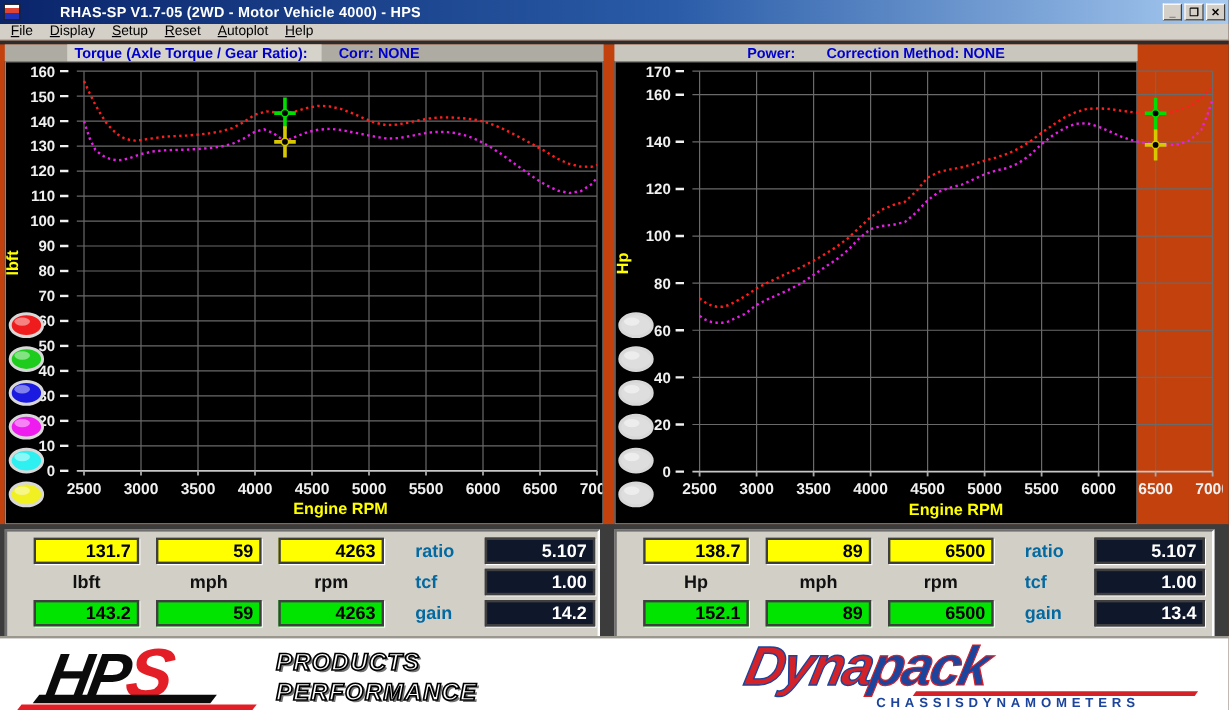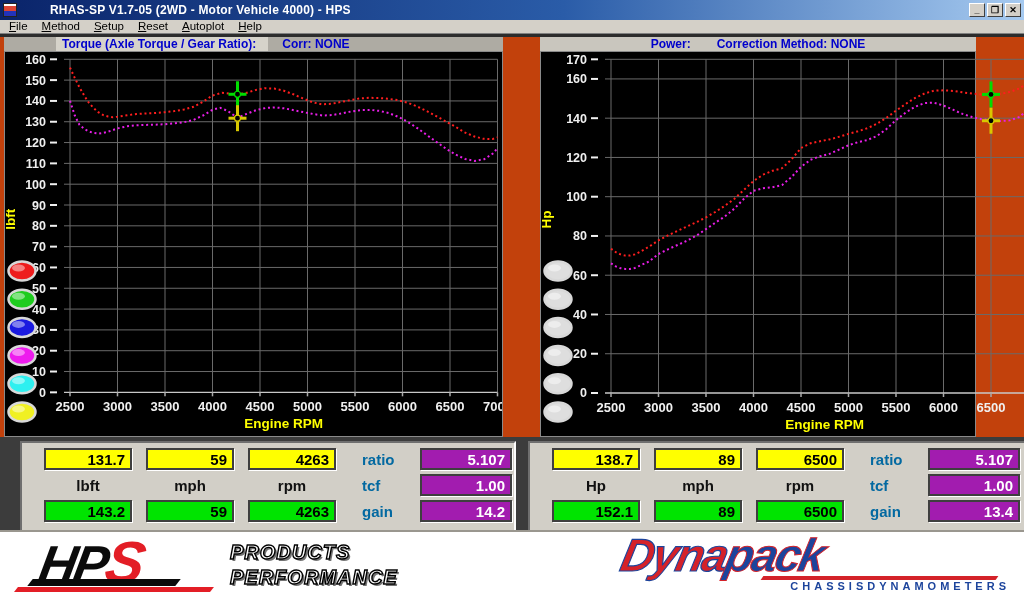--- a/index.html
+++ b/index.html
@@ -23,48 +23,48 @@
   
   .menubar { height:14px; background:#d4d0c8; display:flex; align-items:flex-start;
     padding-left:2px; border-bottom:1px solid #808080; }
   .menu-item { display:inline-block; font-size:11.5px; color:#000; padding:0 7px; }
   .menu-item::first-letter { text-decoration:underline; }
 
   
   .main { position:relative; height:403px; background:#c2410c; border-top:3px solid #2c2c2c; }
   .chart-panel { position:absolute; top:0; height:400px; }
   .chart-panel.left  { left:4px;  width:499px; }
-  .chart-panel.right { left:512px; width:436px;margin-left:28px; }
+  .chart-panel.right { left:512px; width:436px; }
   .chart-header { height:14px; display:flex; align-items:center; position:relative;
     font-size:12px; font-weight:bold; color:#0000cc; white-space:nowrap; }
   .chart-panel.left  .chart-header { background:#aeaba3; }
   .chart-panel.right .chart-header { background:#c9c6be; }
   .chart-header .hdr-inner { position:absolute; left:52px; top:0; bottom:0; width:212px;
     background:#d6d3ca; }
   .chart-header .hdr-text { position:relative; z-index:1; display:flex; gap:26px; }
   .chart-panel.left  .hdr-text { margin-left:58px; }
   .chart-panel.right .hdr-text { margin:0 auto; }
   .chart-body { height:386px; background:#000; border:1px solid #8a8a8a; }
   .chart-body svg { display:block; }
 
   
   .readout-strip { position:relative; height:93px; background:#3c3c3c; }
   .readout-panel { position:absolute; top:4px; height:94px; background:#d2cfc7;
     border:2px solid; border-color:#6f6f6f #fdfdfd #fdfdfd #6f6f6f;
     display:grid; grid-template-columns:88px 88px 88px 56px 92px;
     grid-template-rows:22px 24px 22px; column-gap:14px; row-gap:3px;
-    padding:5px 6px 5px 22px; align-items:center;margin-left:16px; }
+    padding:5px 6px 5px 22px; align-items:center; }
   .readout-panel.left  { left:4px;  width:496px; }
   .readout-panel.right { left:512px; width:500px; }
   .valbox { height:22px; display:flex; align-items:center; justify-content:flex-end;
     padding-right:5px; font-size:15px; font-weight:bold; color:#000;
     border:2px solid #3f3f3f; box-shadow:1px 1px 0 0 #ffffff; }
   .valbox.yellow { background:#ffff00; }
   .valbox.green  { background:#00e400; }
-  .valbox.blue   { background:#a21caf; color:#fff; }
+  .valbox.blue   { background:#0f172a; color:#fff; }
   .unit-label { text-align:center; font-size:15px; font-weight:bold; color:#111; }
   .side-label { font-size:15px; font-weight:bold; color:#0369a1; padding-left:12px; }
 
   
   .logo-strip { position:relative; height:62px; background:#ffffff; border-top:2px solid #9a978f; }
   .hps-logo { position:absolute; left:12px; top:2px; width:390px; height:58px; }
   .hps-letters { position:absolute; left:28px; top:-6px; font-style:italic; font-weight:900;
     font-size:52px; letter-spacing:-3px; transform:skewX(-10deg); color:#0b0b0b; }
   .hps-letters .s-red { color:#e31e26; font-size:58px; }
   .hps-bar-black { position:absolute; left:18px; top:45px; width:148px; height:7px;
@@ -75,41 +75,41 @@
     font-size:20px; line-height:25px; letter-spacing:1px; color:#fff;
     -webkit-text-stroke:1.4px #000; text-shadow:2px 2px 0 rgba(0,0,0,.55); white-space:nowrap; }
   .dyna-logo { position:absolute; left:612px; top:0; width:400px; height:62px; }
   .dyna-word { position:absolute; left:10px; top:-4px; font-style:italic; font-weight:900;
     font-size:46px; letter-spacing:-2px; transform:skewX(-12deg); white-space:nowrap; }
   .dyna-word .red  { color:#d42229; -webkit-text-stroke:1.2px #1c449c; }
   .dyna-word .blue { color:#1c449c; -webkit-text-stroke:1px #d42229; }
   .dyna-redline { position:absolute; left:150px; top:44px; width:235px; height:4px;
     background:#d42229; transform:skewX(-35deg); }
   .dyna-sub { position:absolute; left:58px; top:48px; width:340px; display:flex;
-    justify-content:flex-end; font-size:11px; font-weight:bold; color:#1c449c;
+    justify-content:center; font-size:11px; font-weight:bold; color:#1c449c;
     letter-spacing:4px; white-space:nowrap; }
 </style>
 </head>
 <body>
 
 <div class="window">
 
   <div class="titlebar">
     <div class="app-icon"></div>
     <div class="title-text">RHAS-SP V1.7-05   (2WD - Motor Vehicle 4000) - HPS</div>
     <div class="winbtns">
       <div class="winbtn">_</div>
       <div class="winbtn">❐</div>
       <div class="winbtn">✕</div>
     </div>
   </div>
 
   <div class="menubar">
     <span class="menu-item">File</span>
-    <span class="menu-item">Method</span>
+    <span class="menu-item">Display</span>
     <span class="menu-item">Setup</span>
     <span class="menu-item">Reset</span>
     <span class="menu-item">Autoplot</span>
     <span class="menu-item">Help</span>
   </div>
 
   <div class="main">
     <div class="chart-panel left">
       <div class="chart-header">
         <div class="hdr-inner"></div>

